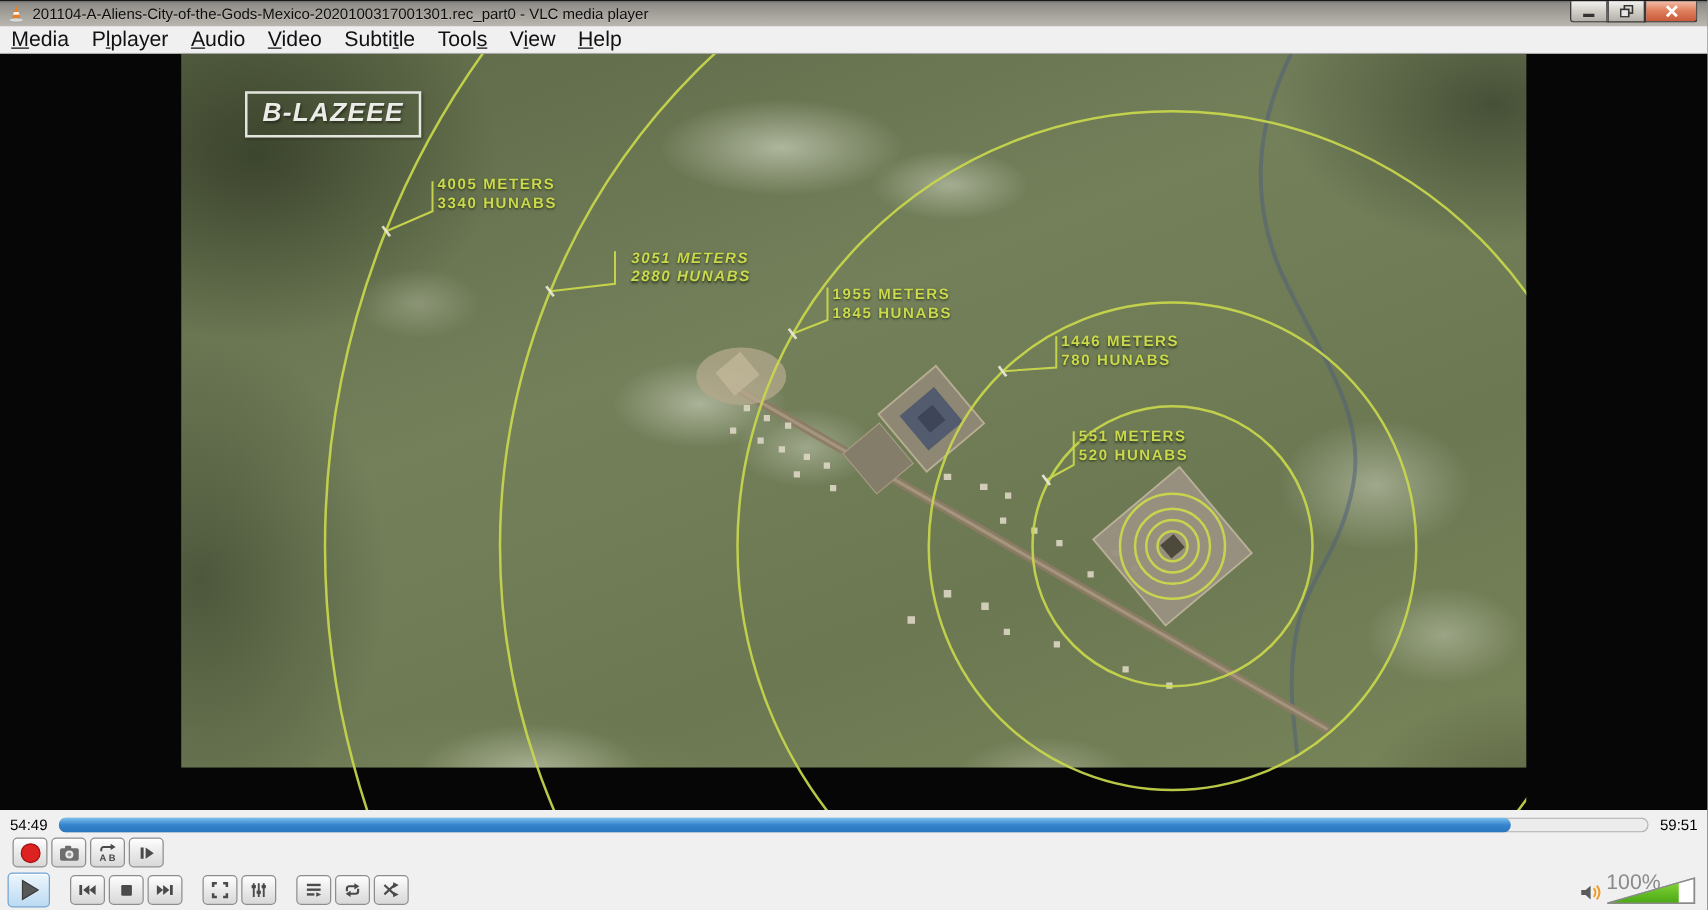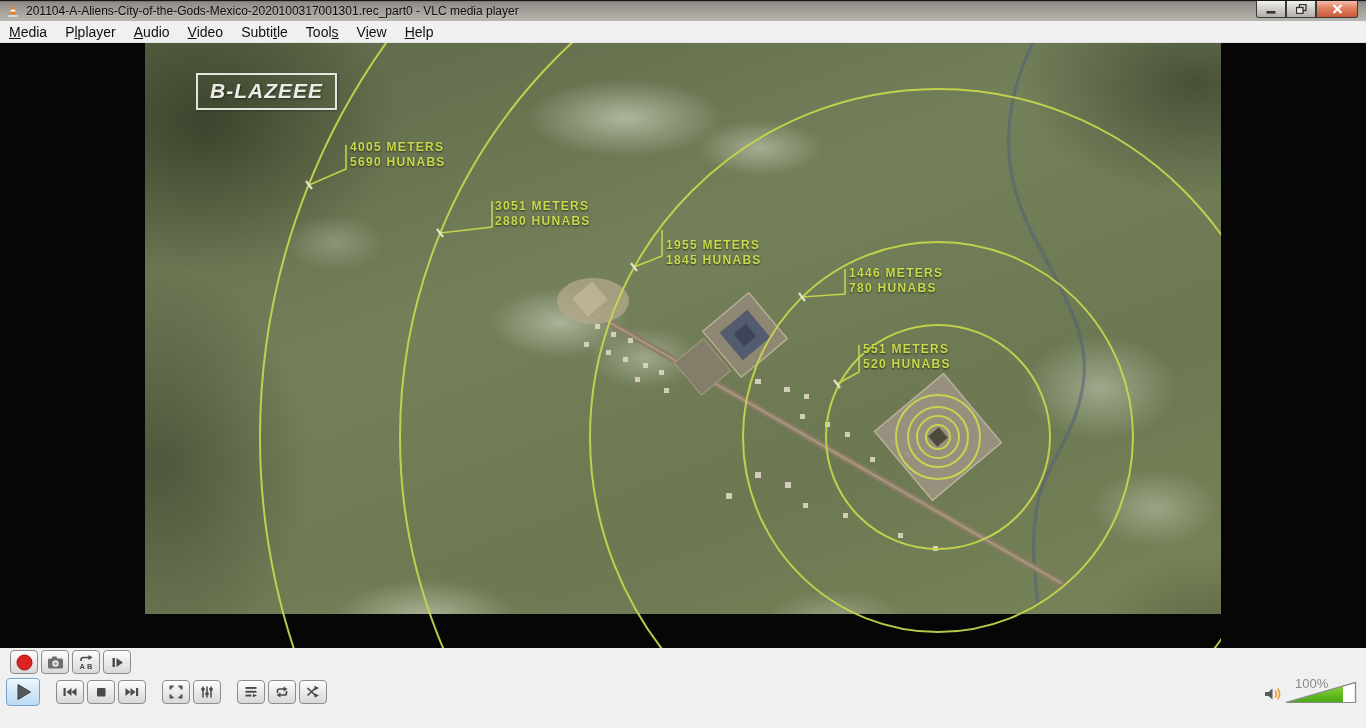--- a/index.html
+++ b/index.html
@@ -19,21 +19,21 @@
     width:30px; height:17px; border:1px solid #3a3a3a; border-top:none;
     background:linear-gradient(#f2f1ef,#d4d1cb 45%,#b3afa8);
     display:flex; align-items:center; justify-content:center; cursor:default;
   }
   .winbtn.first { border-bottom-left-radius:3px; }
   .winbtn.close { border-bottom-right-radius:3px; width:42px;
     background:linear-gradient(#f4bcab,#e0825f 45%,#c8593a); }
 
   
   .menubar { height:22px; background:#f0f0f0; border-bottom:1px solid #e2e2e2;
-    display:flex; align-items:center; font-size:14px; color:#111; }
+    display:flex; align-items:center; font-size:17px; color:#111; }
   .menu-item { padding:3px 9px; cursor:default; }
   .menu-item .u { text-decoration:underline; }
 
   
   .stage { position:relative; height:605px; background:#060606; overflow:hidden; }
   .video {
     position:absolute; left:145px; top:0; width:1076px; height:571px;
     background:
       radial-gradient(ellipse 140px 55px at 480px 75px,  rgba(228,232,216,.55), transparent 70%),
       radial-gradient(ellipse 90px 40px  at 615px 105px, rgba(228,232,216,.45), transparent 70%),
@@ -86,21 +86,21 @@
     background:linear-gradient(#fefefe,#ececec 45%,#d8d8d8);
     box-shadow:inset 0 1px 0 #fff;
     display:flex; align-items:center; justify-content:center; cursor:default;
   }
   .btn.play {
     width:34px; height:28px; border-color:#6ea3d2;
     background:linear-gradient(#eef6fd,#d7e9f8 45%,#bcdaf2);
   }
   .gapL { margin-left:13px; }
   .volume { position:absolute; right:9px; top:29px; width:94px; height:28px; }
-  .vol-label { position:absolute; left:32px; top:-1px; font-size:13px; color:#8a8a8a; }
+  .vol-label { position:absolute; left:22px; top:-1px; font-size:17px; color:#8a8a8a; }
   .vol-speaker { position:absolute; left:0; bottom:2px; }
   .vol-tri { position:absolute; right:0; bottom:1px; }
 </style>
 </head>
 <body>
 
 <div class="window">
 
   <div class="titlebar">
     <svg width="16" height="16" viewBox="0 0 16 16">
@@ -221,42 +221,57 @@
           <path d="M486,220 L492,228"></path>
           <path d="M654,250 L660,258"></path>
           <path d="M689,337 L695,345"></path>
         </g>
       </svg>
 
       <div class="watermark">B-LAZEEE</div>
 
       <div class="ringlabel" style="left:205px; top:97px;">
         <div>4005 METERS</div>
-          <div>5690 HUNABS</div>
-      </div>
-      <div class="ringlabel" style="left:350px; top:156px;">
+          <div>3340 HUNABS</div>
+      </div>
+      <div class="ringlabel" style="left:360px; top:156px;font-style:italic;">
         <div>3051 METERS</div>
           <div>2880 HUNABS</div>
       </div>
-      <div class="ringlabel" style="left:521px; top:195px;">
+      <div class="ringlabel" style="left:521px; top:185px;">
         <div>1955 METERS</div>
           <div>1845 HUNABS</div>
       </div>
       <div class="ringlabel" style="left:704px; top:223px;">
         <div>1446 METERS</div>
           <div>780 HUNABS</div>
       </div>
       <div class="ringlabel" style="left:718px; top:299px;">
         <div>551 METERS</div>
           <div>520 HUNABS</div>
       </div>
     </div>
 
   </div>
 
+  <div class="seekrow">
+    <span class="timetext">54:49</span>
+    <svg class="seeksvg" viewBox="0 0 1269 12" preserveAspectRatio="none">
+      <defs>
+        <linearGradient id="gseek" x1="0" y1="0" x2="0" y2="1">
+          <stop offset="0" stop-color="#7fc1ef"></stop>
+            <stop offset="0.5" stop-color="#3584cc"></stop>
+            <stop offset="1" stop-color="#2a76bd"></stop>
+        </linearGradient>
+      </defs>
+      <rect x="0.5" y="0.5" width="1268" height="11" rx="5.5" fill="#ececec" stroke="#b0b0b0"></rect>
+      <rect x="0" y="0" height="12" rx="6" fill="url(#gseek)" width="1159"></rect>
+    </svg>
+    <span class="timetext">59:51</span>
+  </div>
 
   <div class="controls">
 
     <div class="rowA">
       <div class="btn">
         <svg width="17" height="17">
           <circle cx="8.5" cy="8.5" r="7.5" fill="#dd2222" stroke="#a31212" stroke-width="1"></circle>
         </svg>
       </div>
       <div class="btn">

